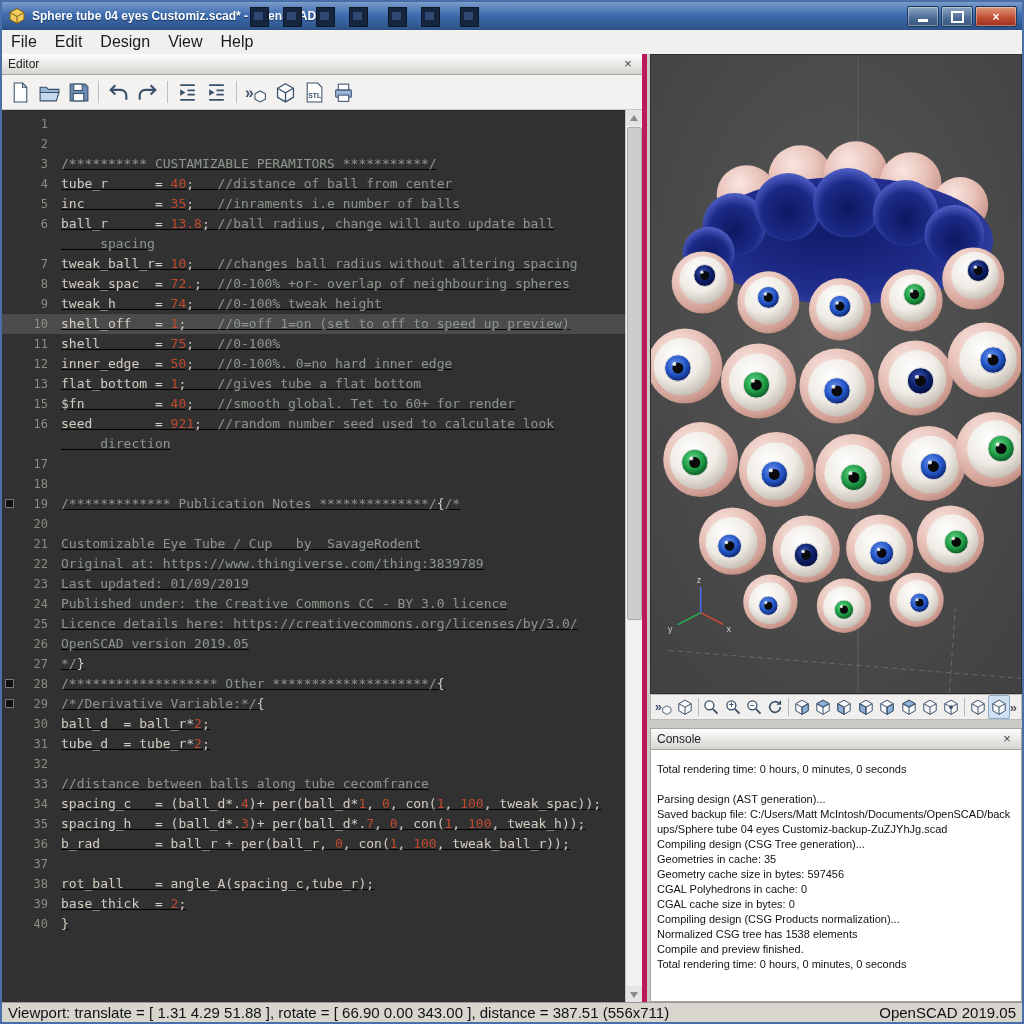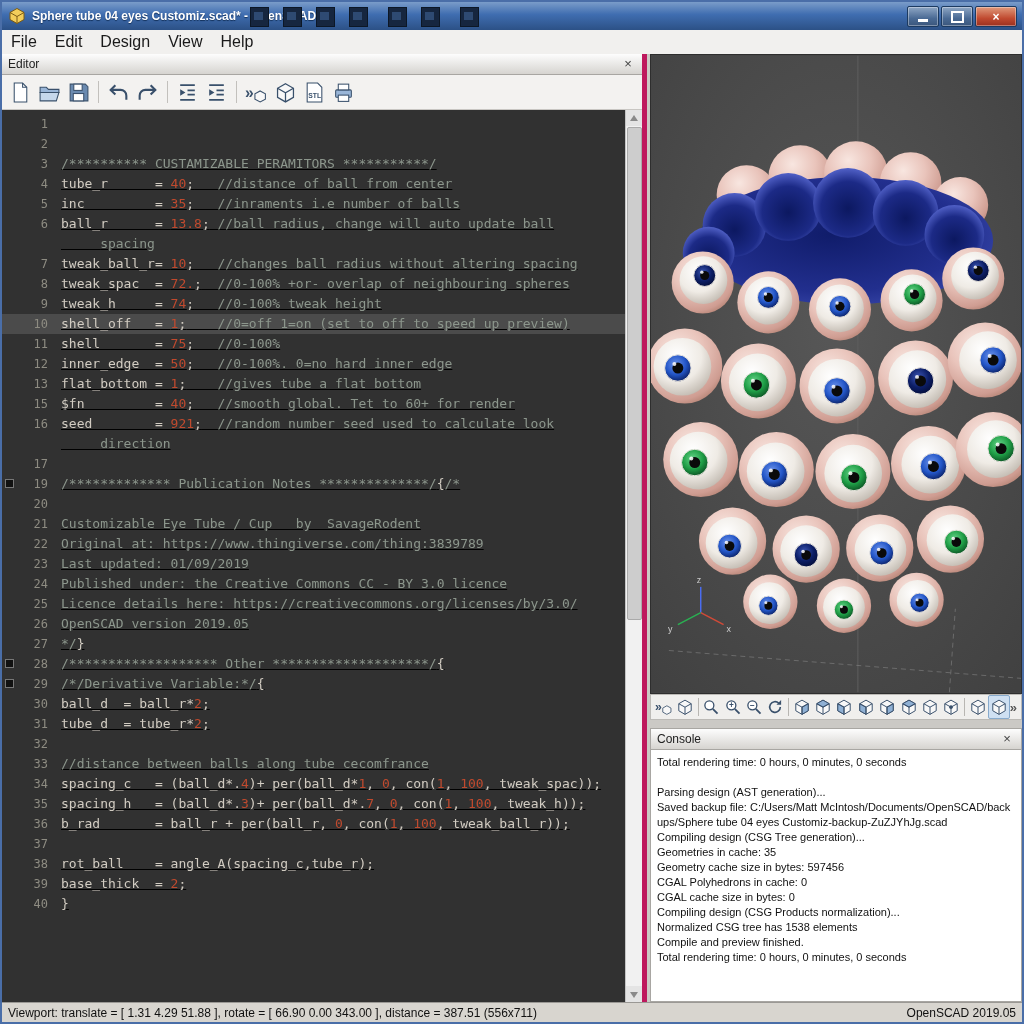--- a/index.html
+++ b/index.html
@@ -71,26 +71,26 @@
   .vp-btn{width:22px;height:22px;display:flex;align-items:center;justify-content:center;border:1px solid transparent;border-radius:2px;}
   .vp-btn svg{width:18px;height:18px;}
   .vp-btn.active{background:#cfe0f2;border-color:#88aacc;}
   .vp-sep{width:1px;height:18px;background:#b8b6b2;margin:0 2px;}
   #vp-overflow{margin-left:auto;color:#555;font-size:13px;font-weight:bold;padding-right:2px;}
 
   
   #console-panel{position:absolute;left:648px;top:726px;width:372px;bottom:20px;background:#fff;
     border:1px solid #a8a6a2;box-sizing:border-box;}
   #console-body{position:absolute;top:21px;left:0;right:0;bottom:0;background:#fff;overflow:hidden;
-    padding:5px 6px;font-size:11px;line-height:15px;color:#111;}
+    padding:12px 6px;font-size:11px;line-height:15px;color:#111;}
   .console-line{white-space:pre-wrap;word-break:break-all;min-height:15px;}
 
   
   #statusbar{position:absolute;left:0;right:0;bottom:0;height:20px;background:#d8d5cf;border-top:1px solid #9a9894;
-    display:flex;align-items:center;justify-content:space-between;padding:0 6px;font-size:12px;color:#111;box-sizing:border-box;}
+    display:flex;align-items:center;justify-content:space-between;padding:0 6px;font-size:15px;color:#111;box-sizing:border-box;}
 </style>
 </head>
 <body>
 
 <div id="window">
 
   <div id="titlebar">
     <span id="app-icon">
       <svg viewBox="0 0 18 18">
           <path d="M9 1.5 16 5.5v7L9 16.5 2 12.5v-7Z" fill="#f2cd5a" stroke="#7a5a16"></path>
@@ -289,20 +289,24 @@
             <span class="gutter">15</span>
             <span class="code-text"><span class="tk-p">$fn         = </span><span class="tk-v">40</span><span class="tk-p">;</span><span class="tk-c">   //smooth global. Tet to 60+ for render</span></span>
           </div>
           <div class="code-line">
             <span class="gutter">16</span>
             <span class="code-text"><span class="tk-p">seed        = </span><span class="tk-v">921</span><span class="tk-p">;</span><span class="tk-c">  //random number seed used to calculate look
      direction</span></span>
           </div>
           <div class="code-line">
             <span class="gutter">17</span>
+            <span class="code-text"></span>
+          </div>
+          <div class="code-line">
+            <span class="gutter">18</span>
             <span class="code-text"></span>
           </div>
           <div class="code-line">
             <span class="gutter">19<span class="fold"></span></span>
             <span class="code-text"><span class="tk-c">/************* Publication Notes **************/</span><span class="tk-p">{</span><span class="tk-c">/*</span></span>
           </div>
           <div class="code-line">
             <span class="gutter">20</span>
             <span class="code-text"></span>
           </div>

